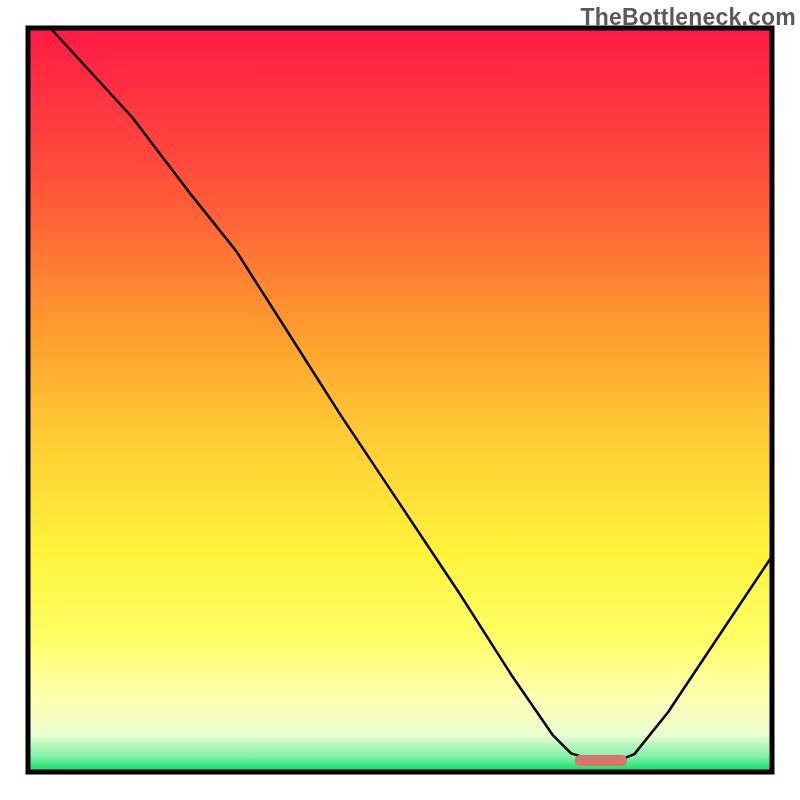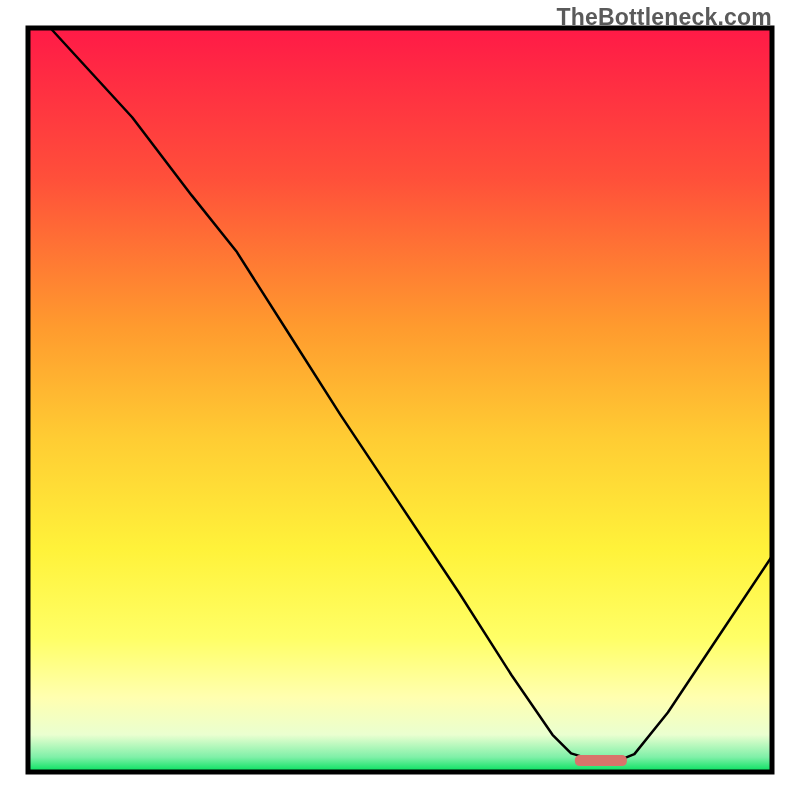--- a/index.html
+++ b/index.html
@@ -12,21 +12,21 @@
     overflow: hidden;
   }
   .chart-container {
     position: relative;
     width: 800px;
     height: 800px;
   }
   .watermark {
     position: absolute;
     top: 4px;
-    right: 28px;
+    right: 4px;
     font-size: 23px;
     font-weight: bold;
     color: #5a5a5a;
     letter-spacing: 0.2px;
     z-index: 5;
   }
   svg {
     display: block;
   }
 </style>

